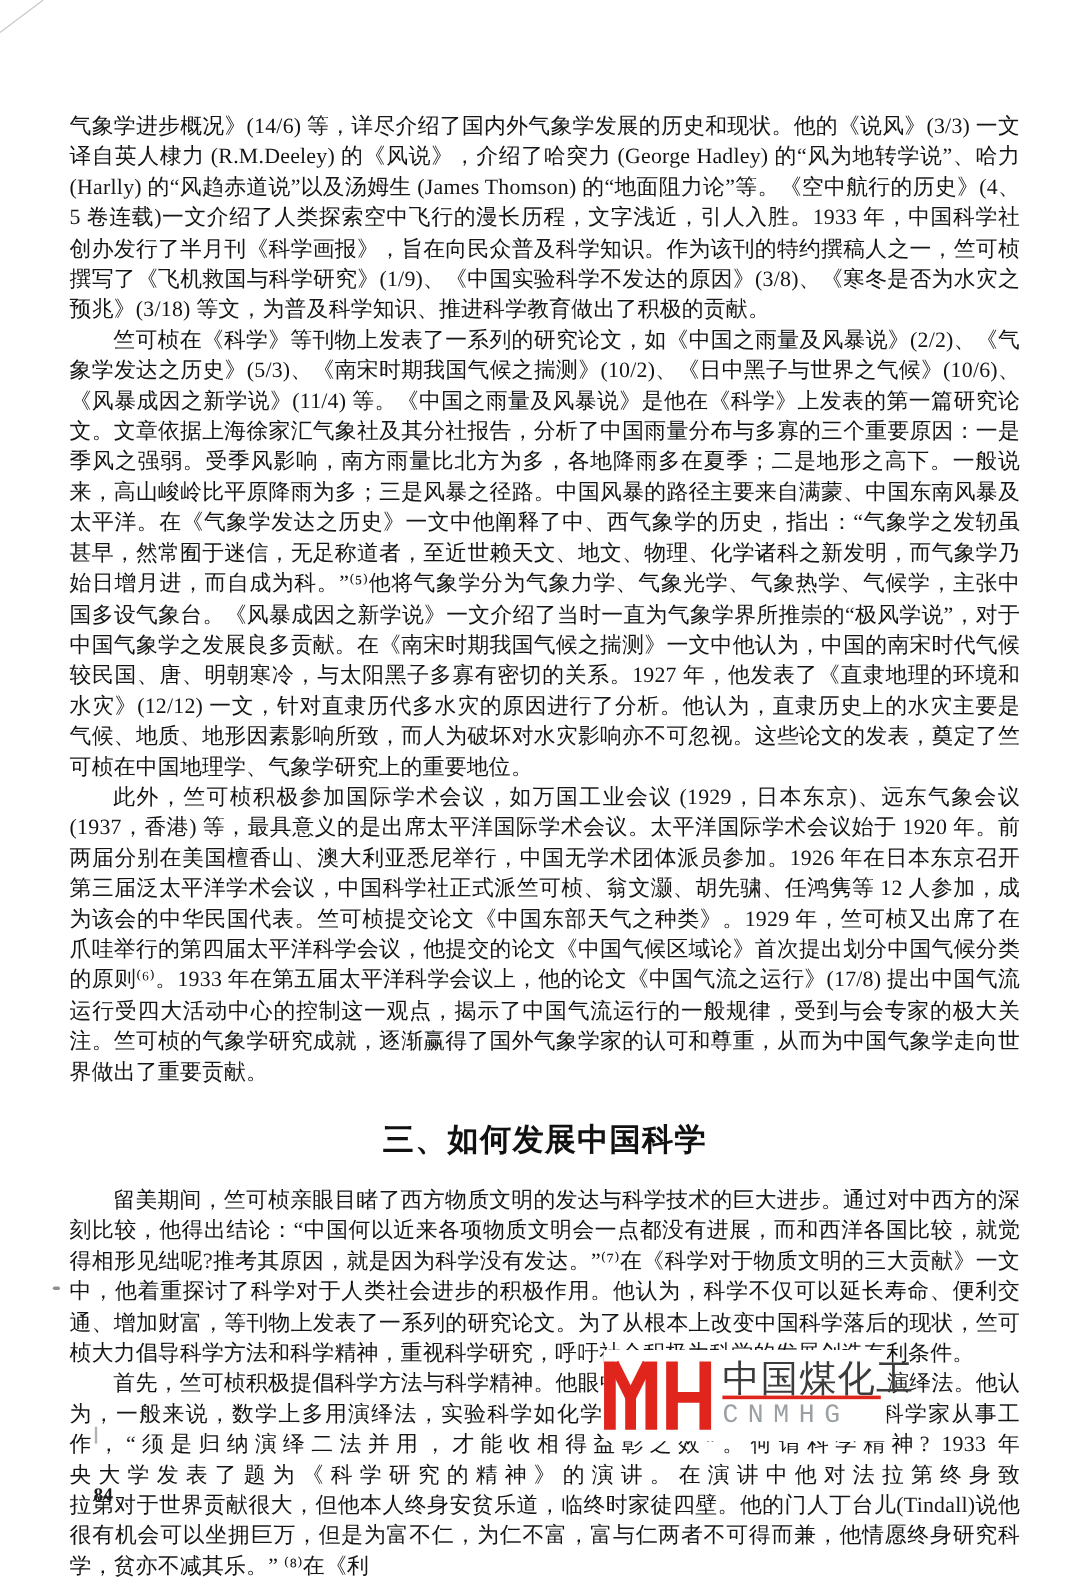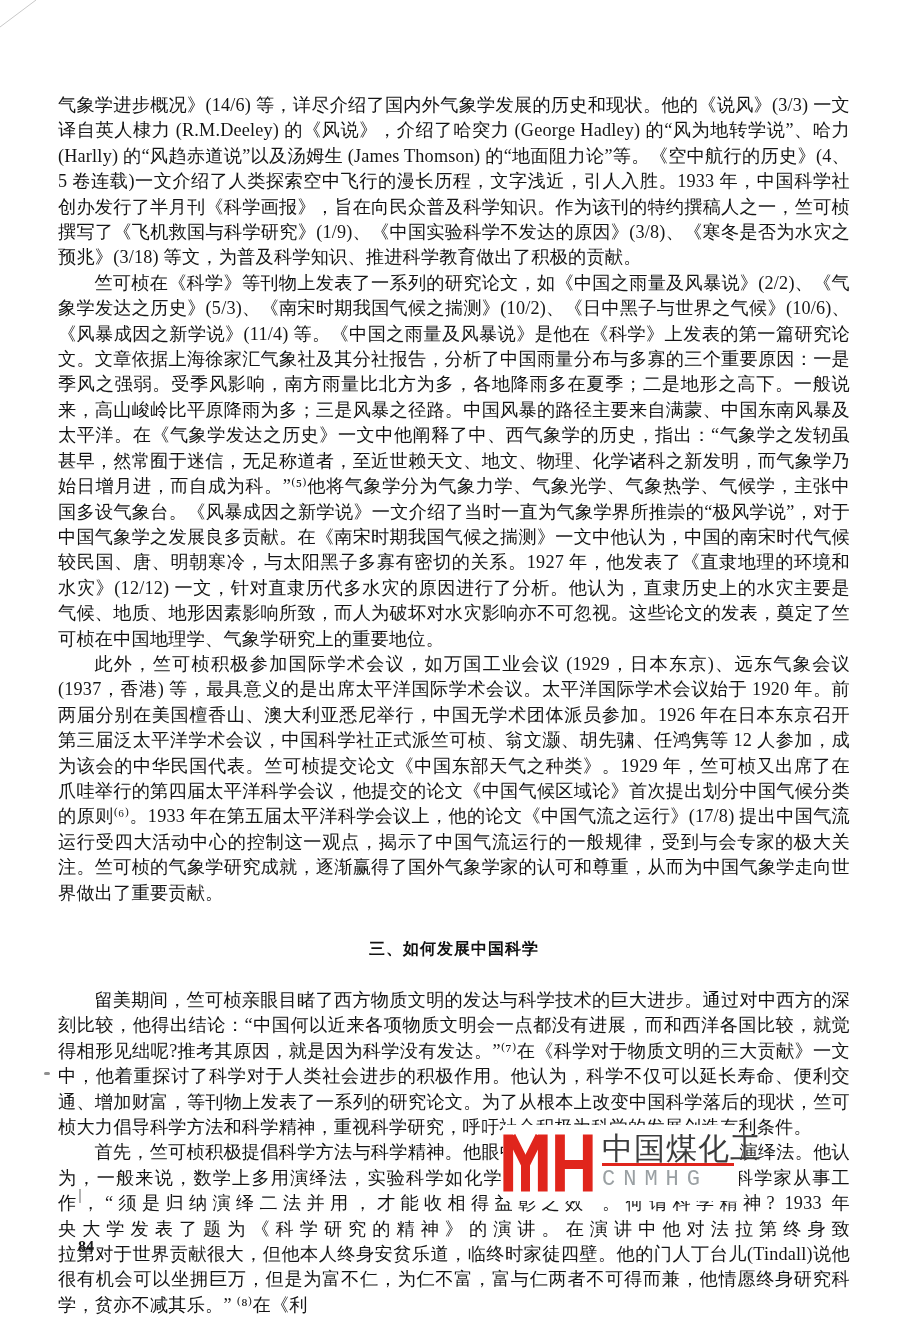--- a/index.html
+++ b/index.html
@@ -10,21 +10,21 @@
   }
   .textblock{
     position:absolute;left:58px;top:93px;width:792px;
     font-size:18.2px;line-height:25.4px;color:#151515;
     text-align:justify;text-justify:inter-ideograph;
     letter-spacing:0.2px;
   }
   .para{margin:0;text-indent:2em;}
   .para.no-indent{text-indent:0;}
   .heading{
-    font-size:16px;font-weight:bold;text-align:center;text-indent:0;
+    font-size:26px;font-weight:bold;text-align:center;text-indent:0;
     margin:28px 0 24px 0;line-height:30px;color:#111;letter-spacing:1px;
     font-family:"Liberation Sans","DejaVu Sans",sans-serif;
   }
   
   .watermark{
     position:absolute;left:503px;top:1125px;width:236px;height:76px;
     background:#ffffff;display:flex;align-items:center;
   }
   .wm-logo{flex:0 0 auto;margin-right:9px;}
   .wm-right{display:flex;flex-direction:column;justify-content:center;}

